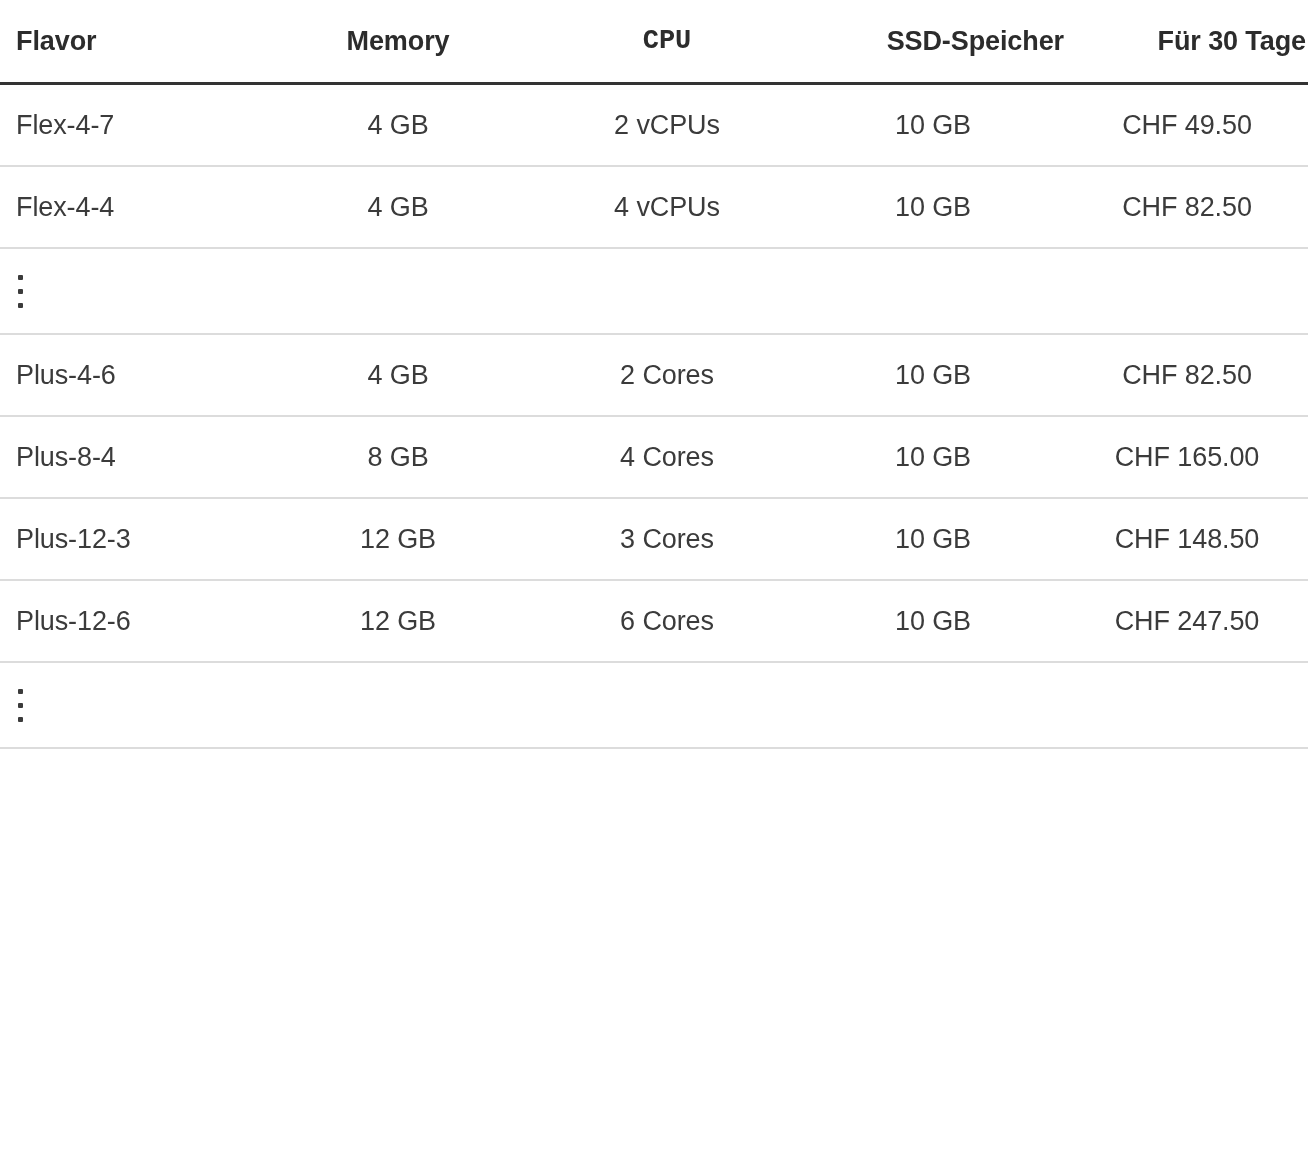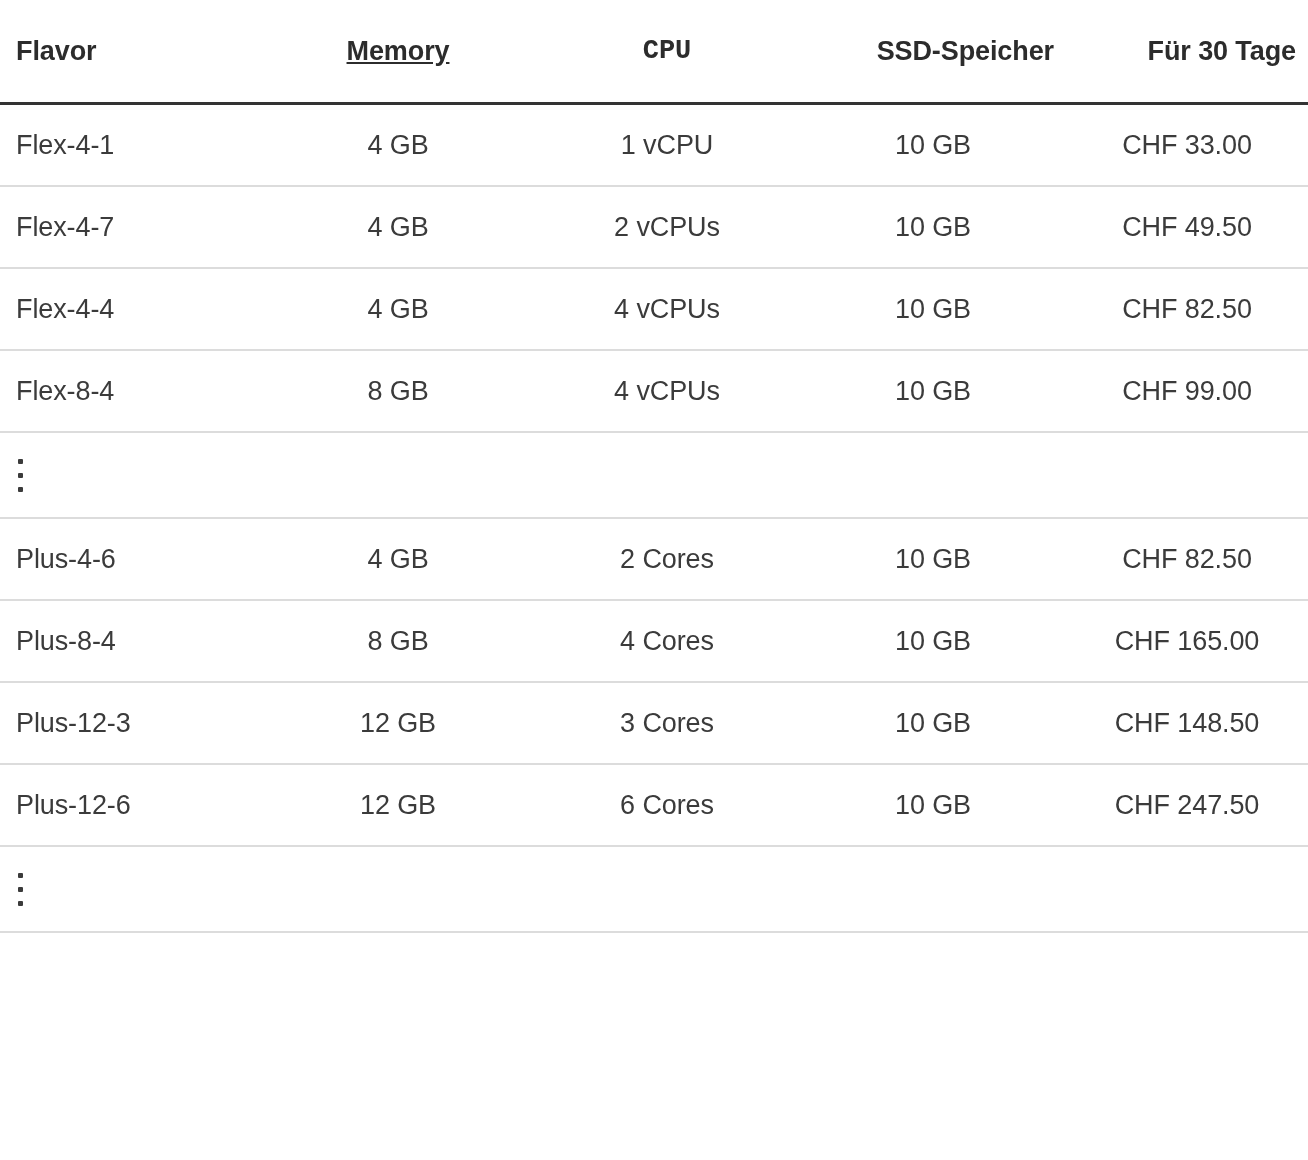--- a/index.html
+++ b/index.html
@@ -26,28 +26,28 @@
   col.c-memory { width: 272px; }
   col.c-cpu    { width: 266px; }
   col.c-ssd    { width: 266px; }
   col.c-price  { width: 242px; }
 
   
   thead th {
     font-size: 27px;
     font-weight: bold;
     color: #2c2c2c;
-    padding: 12px;
+    padding: 2px;
     height: 78px;
     vertical-align: middle;
     border-bottom: 3px solid #333333;
     letter-spacing: -0.1px;
   }
   th.h-flavor { text-align: left;  padding-left: 16px; }
-  th.h-memory { text-align: center; text-decoration: underline; }
+  th.h-memory { text-align: center; }
   th.h-cpu    { text-align: center; font-family: Liberation Mono, monospace; }
   th.h-ssd    { text-align: right; }
   th.h-price  { text-align: right; }
 
   
   tbody td {
     font-size: 27px;
     font-weight: 400;
     color: #3b3b3b;
     padding: 0;
@@ -99,46 +99,32 @@
     <tr>
       <th class="h-flavor">Flavor</th>
       <th class="h-memory">Memory</th>
       <th class="h-cpu">CPU</th>
       <th class="h-ssd">SSD-Speicher</th>
       <th class="h-price">Für 30 Tage</th>
     </tr>
   </thead>
   <tbody id="table-body">
       <tr>
-        <td class="d-flavor">Flex-4-1</td>
-        <td class="d-memory">4 GB</td>
-        <td class="d-cpu">1 vCPU</td>
-        <td class="d-ssd">10 GB</td>
-        <td class="d-price">CHF 33.00</td>
-      </tr>
-      <tr>
         <td class="d-flavor">Flex-4-7</td>
         <td class="d-memory">4 GB</td>
         <td class="d-cpu">2 vCPUs</td>
         <td class="d-ssd">10 GB</td>
         <td class="d-price">CHF 49.50</td>
       </tr>
       <tr>
         <td class="d-flavor">Flex-4-4</td>
         <td class="d-memory">4 GB</td>
         <td class="d-cpu">4 vCPUs</td>
         <td class="d-ssd">10 GB</td>
         <td class="d-price">CHF 82.50</td>
-      </tr>
-      <tr>
-        <td class="d-flavor">Flex-8-4</td>
-        <td class="d-memory">8 GB</td>
-        <td class="d-cpu">4 vCPUs</td>
-        <td class="d-ssd">10 GB</td>
-        <td class="d-price">CHF 99.00</td>
       </tr>
       <tr class="ellipsis-row">
         <td colspan="5">
           <span class="vdots">
             <i></i>
             <i></i>
             <i></i>
           </span>
         </td>
       </tr>

